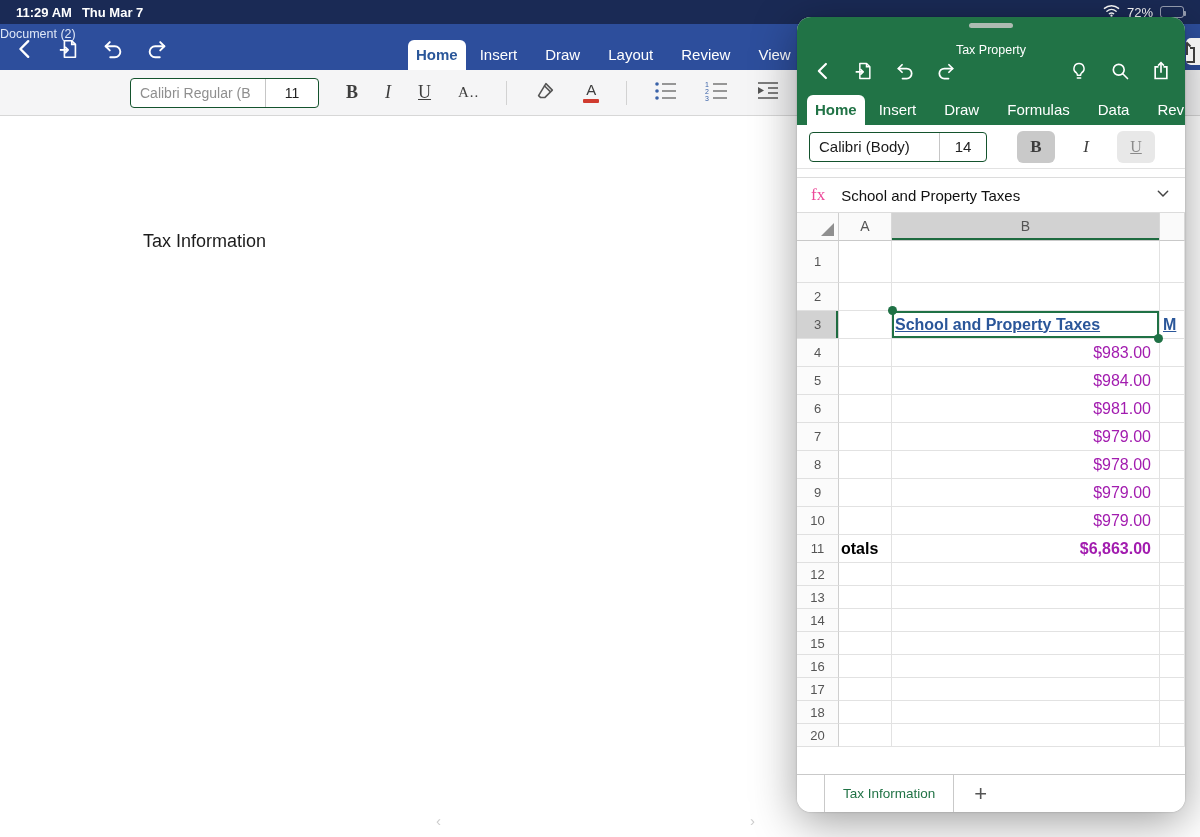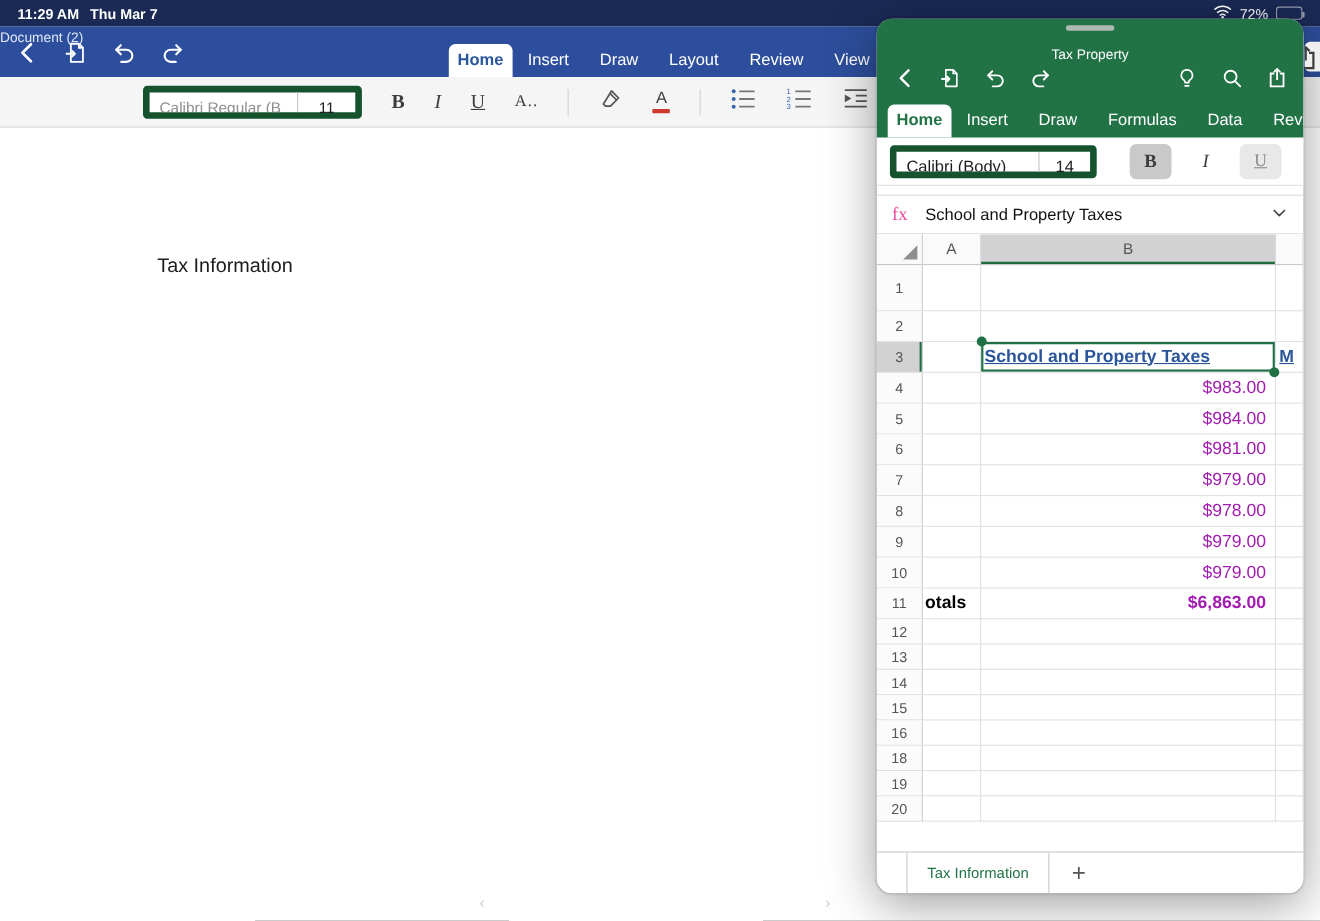--- a/index.html
+++ b/index.html
@@ -22,21 +22,21 @@
   .word-header { position:absolute; top:24px; left:0; right:0; height:46px; background:#2d4e9c; }
   .word-nav { position:absolute; left:14px; bottom:6px; display:flex; gap:22px; color:#fff; align-items:center; }
   .word-title { position:absolute; top:3px; left:0; right:0; color:#dfe7f7; font-size:12.5px; }
   .tabs { position:absolute; bottom:0; display:flex; align-items:flex-end; white-space:nowrap; }
   .word-tabs { left:408px; }
   .tab { height:30px; line-height:30px; padding:0 14px; color:#fff; font-size:15px; cursor:default; }
   .tab.active { background:#fff; color:#2b579a; font-weight:700; border-radius:6px 6px 0 0; padding:0 8px; }
 
   .word-ribbon { position:absolute; top:70px; left:0; right:0; height:46px; background:#f5f5f6;
     border-bottom:1px solid #d7d7d7; display:flex; align-items:center; padding-left:130px; gap:27px; color:#3d3d3d; }
-  .font-ctl { display:flex; align-items:stretch; background:#fff; border:6px solid #14532d; border-radius:4px; height:30px; }
+  .font-ctl { display:flex; align-items:stretch; background:#fff; border:1px solid #14532d; border-radius:4px; height:30px; }
   .font-ctl .fname { width:135px; padding:0 9px; line-height:28px; font-size:14px; color:#8f8f8f;
     overflow:hidden; white-space:nowrap; border-right:1px solid #c6c6c6; }
   .font-ctl .fsize { width:52px; text-align:center; line-height:28px; font-size:14px; color:#222; }
   .glyph { font-family:"Liberation Serif", serif; font-size:18px; color:#3d3d3d; }
   .gB { font-weight:700; }
   .gI { font-style:italic; }
   .gU { text-decoration:underline; }
   .gFx { font-size:16px; letter-spacing:1px; }
   .vdiv { width:1px; height:24px; background:#d2d2d2; }
   .fontcolor { display:flex; flex-direction:column; align-items:center; line-height:1; }
@@ -441,27 +441,27 @@
             <div class="cell cb"></div>
             <div class="cell cs"></div>
           </div>
           <div class="grid-row h-short">
             <div class="rowh">16</div>
             <div class="cell ca"></div>
             <div class="cell cb"></div>
             <div class="cell cs"></div>
           </div>
           <div class="grid-row h-short">
+            <div class="rowh">17</div>
+            <div class="cell ca"></div>
+            <div class="cell cb"></div>
+            <div class="cell cs"></div>
+          </div>
+          <div class="grid-row h-short">
             <div class="rowh">18</div>
-            <div class="cell ca"></div>
-            <div class="cell cb"></div>
-            <div class="cell cs"></div>
-          </div>
-          <div class="grid-row h-short">
-            <div class="rowh">19</div>
             <div class="cell ca"></div>
             <div class="cell cb"></div>
             <div class="cell cs"></div>
           </div>
           <div class="grid-row h-short">
             <div class="rowh">20</div>
             <div class="cell ca"></div>
             <div class="cell cb"></div>
             <div class="cell cs"></div>
           </div>

